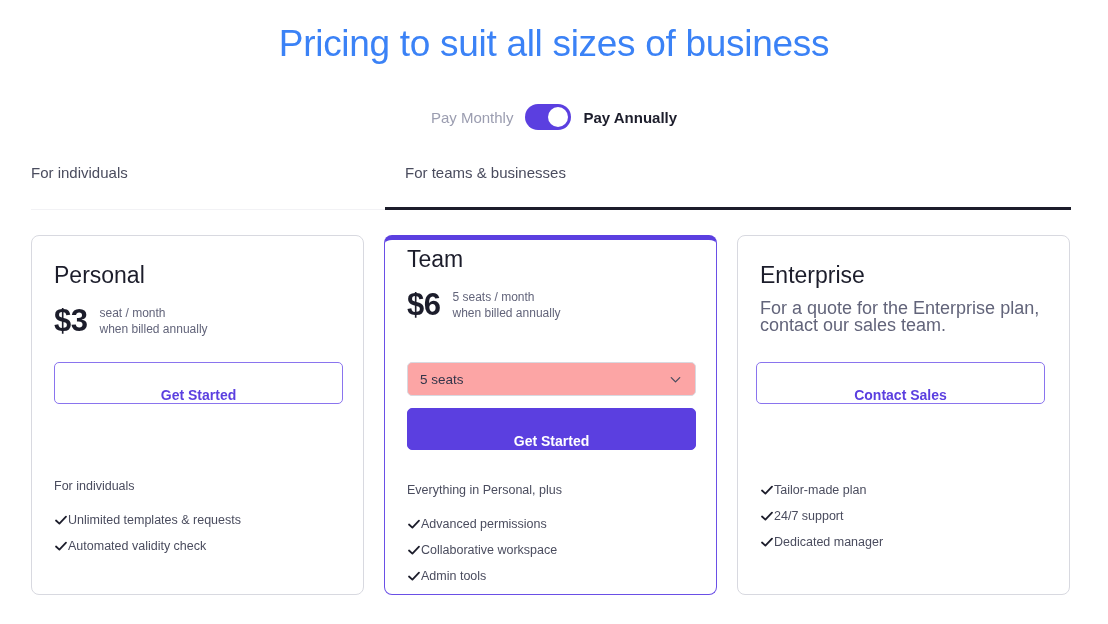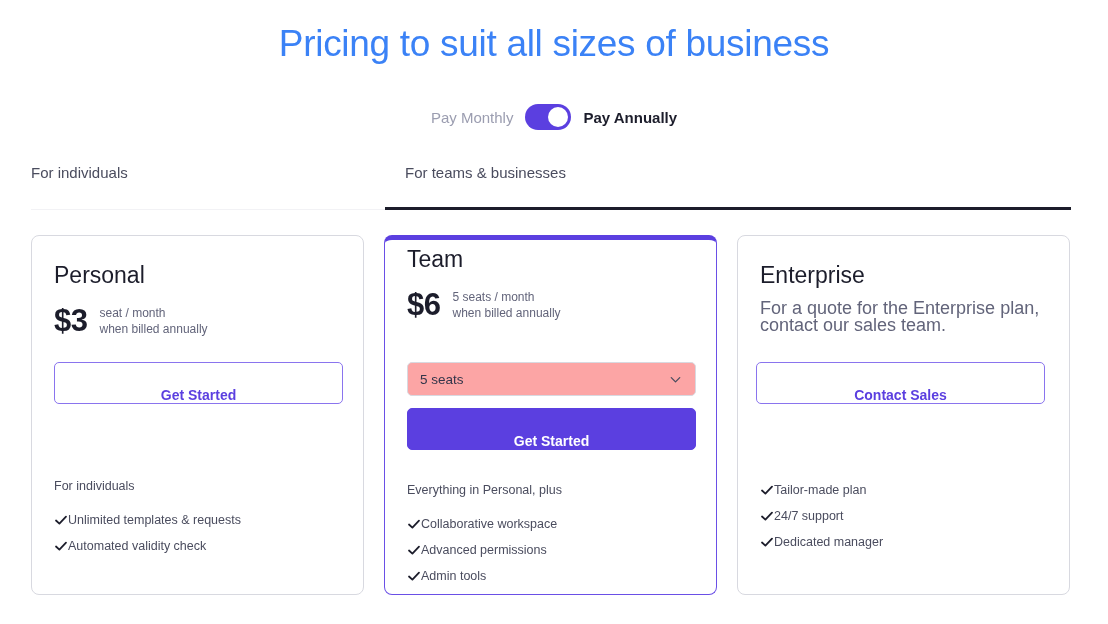--- a/index.html
+++ b/index.html
@@ -327,29 +327,29 @@
         <span>Get Started</span>
       </div>
       <div class="features">
         <div class="features-title">Everything in Personal, plus</div>
         <div class="feature-item">
           <span class="check-icon">
             <svg viewBox="0 0 14 14" width="14" height="14" fill="none" stroke="currentColor" stroke-width="1.8" stroke-linecap="round" stroke-linejoin="round">
                 <path d="M2 7.5 L5.4 10.6 L12 3.6"></path>
               </svg>
           </span>
+          <span class="feature-label">Advanced permissions</span>
+        </div>
+        <div class="feature-item">
+          <span class="check-icon">
+            <svg viewBox="0 0 14 14" width="14" height="14" fill="none" stroke="currentColor" stroke-width="1.8" stroke-linecap="round" stroke-linejoin="round">
+                <path d="M2 7.5 L5.4 10.6 L12 3.6"></path>
+              </svg>
+          </span>
           <span class="feature-label">Collaborative workspace</span>
-        </div>
-        <div class="feature-item">
-          <span class="check-icon">
-            <svg viewBox="0 0 14 14" width="14" height="14" fill="none" stroke="currentColor" stroke-width="1.8" stroke-linecap="round" stroke-linejoin="round">
-                <path d="M2 7.5 L5.4 10.6 L12 3.6"></path>
-              </svg>
-          </span>
-          <span class="feature-label">Advanced permissions</span>
         </div>
         <div class="feature-item">
           <span class="check-icon">
             <svg viewBox="0 0 14 14" width="14" height="14" fill="none" stroke="currentColor" stroke-width="1.8" stroke-linecap="round" stroke-linejoin="round">
                 <path d="M2 7.5 L5.4 10.6 L12 3.6"></path>
               </svg>
           </span>
           <span class="feature-label">Admin tools</span>
         </div>
       </div>

